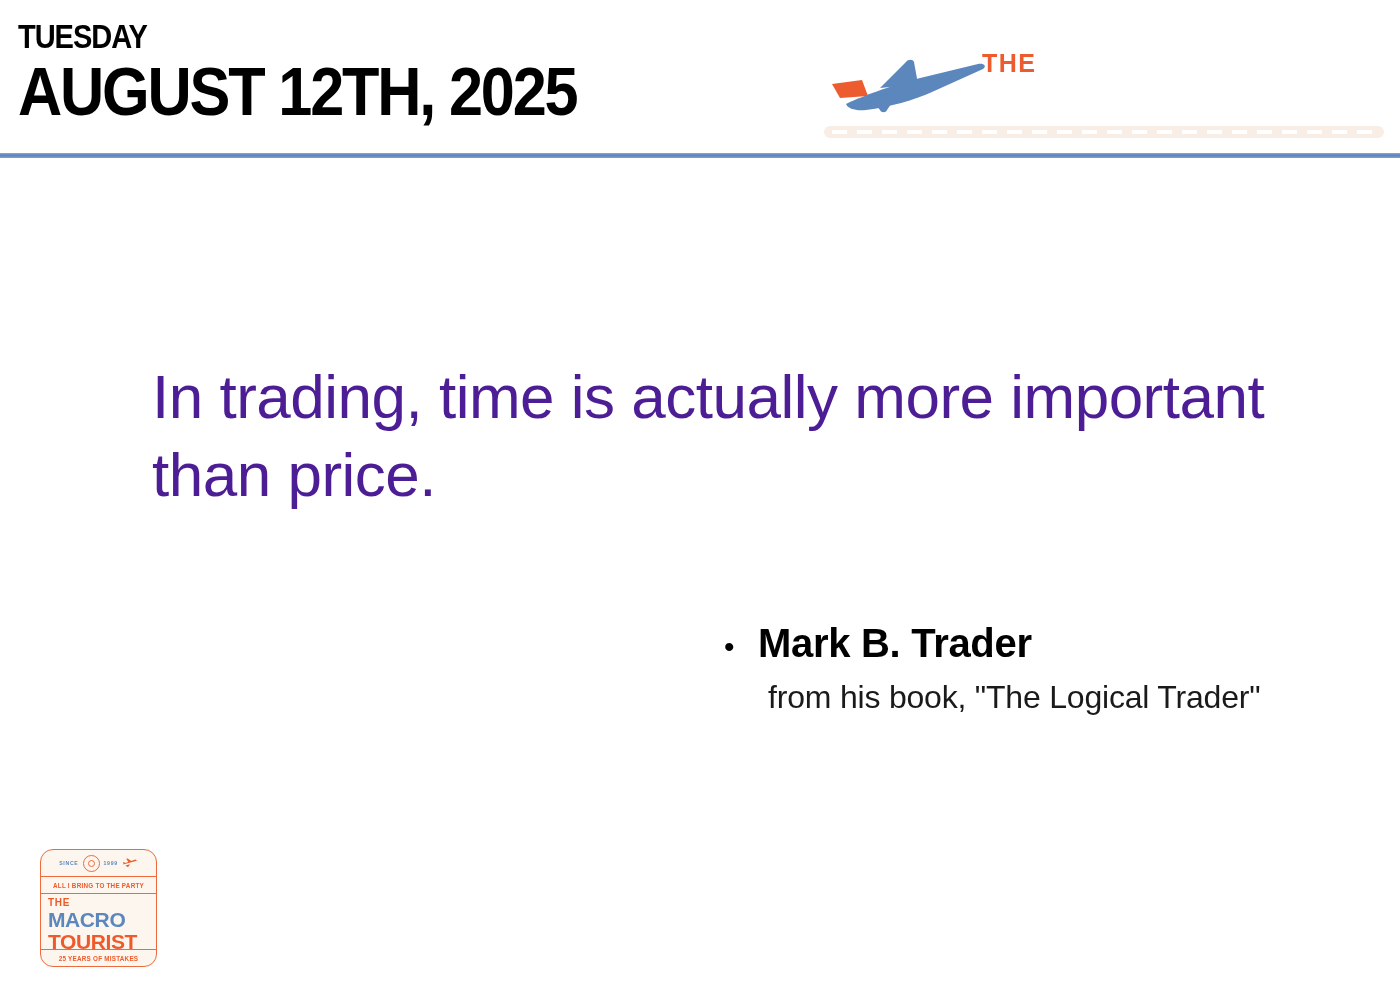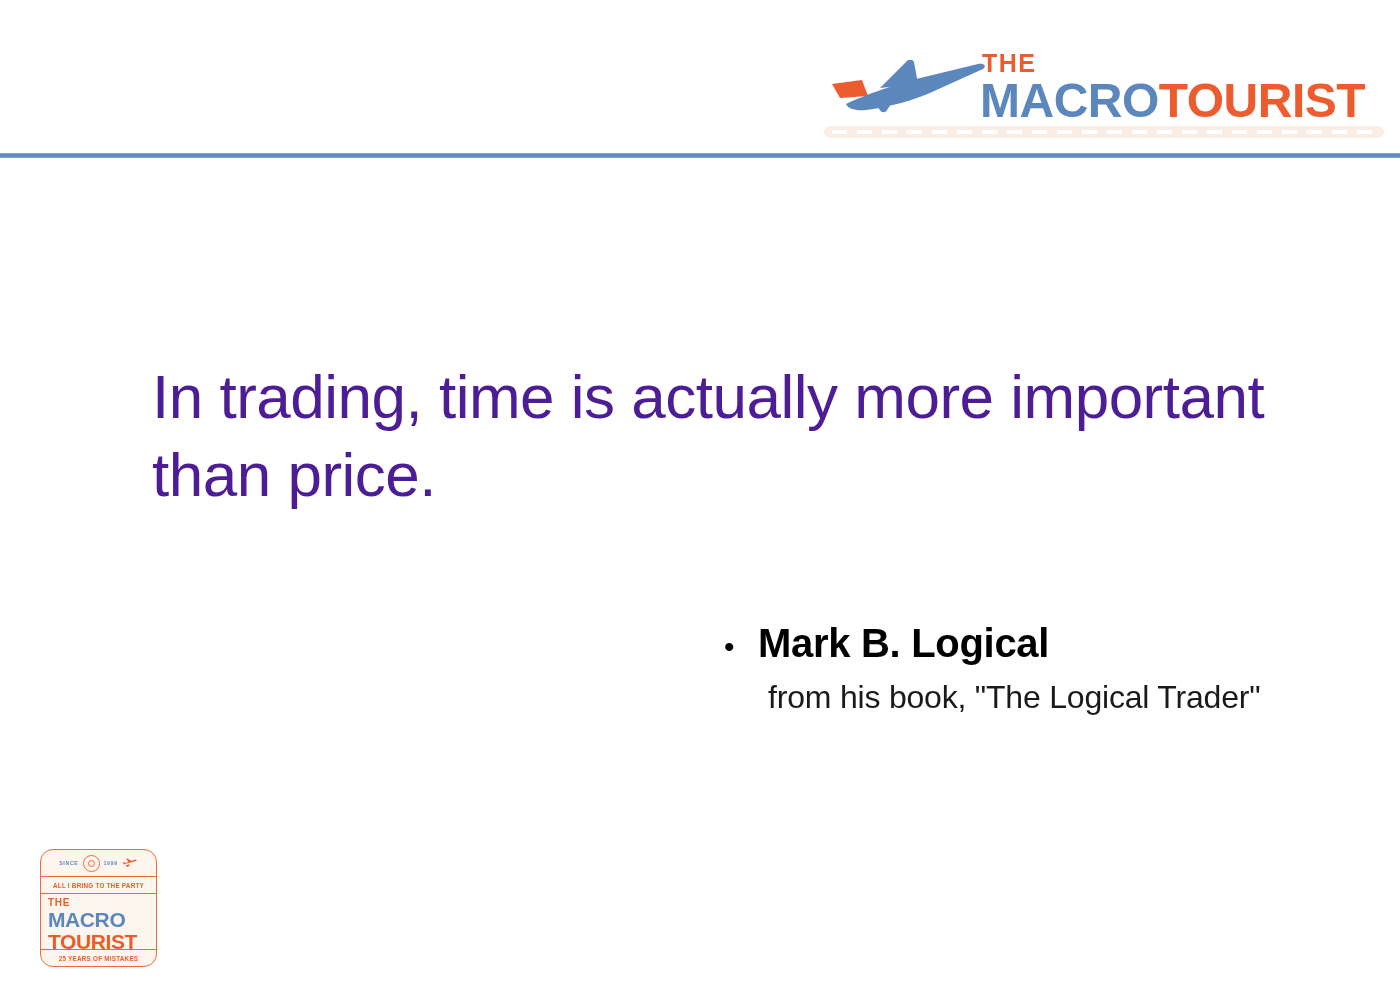--- a/index.html
+++ b/index.html
@@ -271,56 +271,57 @@
     letter-spacing: 0.25px;
     color: #ef5a2a;
     white-space: nowrap;
   }
 </style>
 </head>
 <body>
 
 <div id="header">
 
+  <div id="date-block">
+    <div id="weekday">TUESDAY</div>
+    <div id="full-date">AUGUST 12TH, 2025</div>
+  </div>
 
   <div id="brand-logo">
 
     <svg id="plane-icon" viewBox="0 0 160 66">
 
       <path d="M4 32 L34 28 L40 44 L12 46 Z" fill="#ec5c2e"></path>
 
       <path d="M18 52 C30 46 56 36 84 28 L150 12 C156 11 159 14 155 17 L104 40
                C86 48 62 55 38 58 C28 59 20 57 18 52 Z" fill="#5b87bd"></path>
 
       <path d="M52 36 L78 10 C80 7 85 7 86 10 L90 32 Z" fill="#5b87bd"></path>
 
       <path d="M40 44 L52 58 C53 61 58 61 59 58 L70 42 Z" fill="#5b87bd"></path>
     </svg>
 
     <div id="logo-wordmark">
       <div id="logo-the">THE</div>
-      <div id="logo-main">
-        <span class="logo-macro">MACRO</span><span class="logo-tourist">TOURIST</span>
-      </div>
     </div>
 
     <div id="runway">
       <div id="runway-dashes"></div>
     </div>
   </div>
 
   <div id="header-rule"></div>
 </div>
 
 <div id="quote-text">In trading, time is actually more important than price.</div>
 
 <div id="attribution">
   <div id="attrib-row">
     <div id="attrib-bullet">•</div>
-    <div id="attrib-name">Mark B. Logical</div>
+    <div id="attrib-name">Mark B. Trader</div>
   </div>
   <div id="attrib-source">from his book, "The Logical Trader"</div>
 </div>
 
 <div id="stamp-badge">
 
   <div class="stamp-row" id="stamp-top">
     <span class="stamp-micro">SINCE</span>
     <span id="stamp-target">
       <span id="stamp-target-inner"></span>

